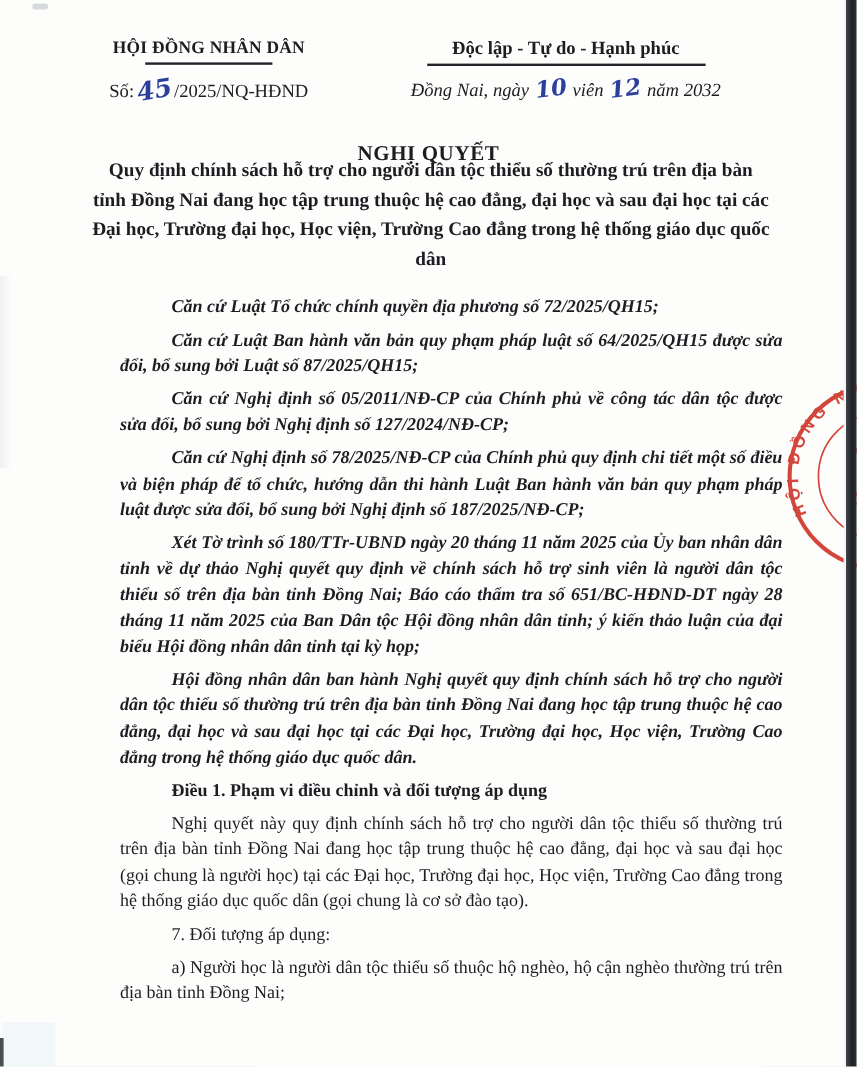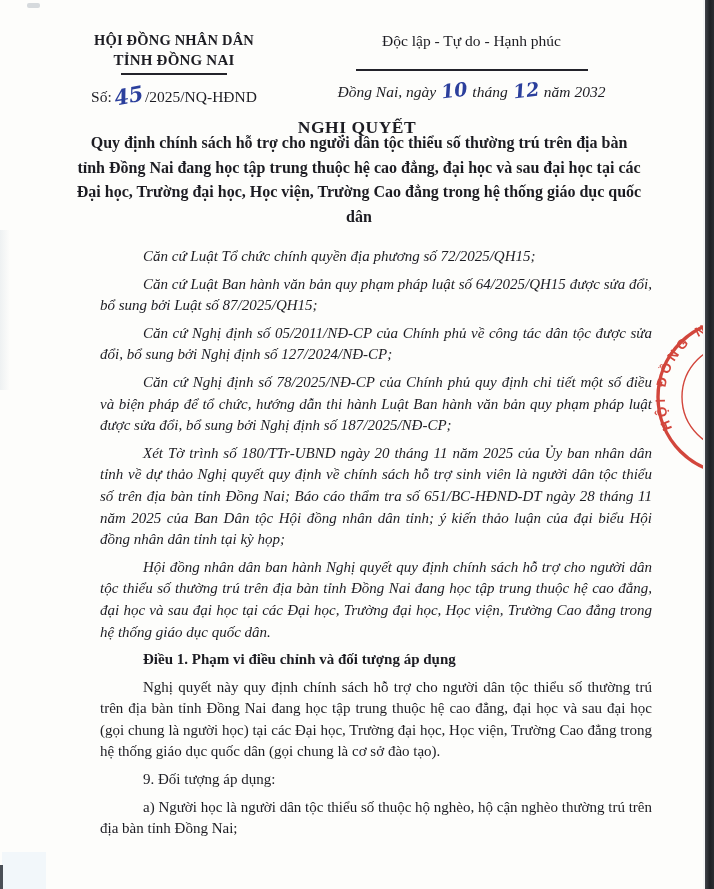--- a/index.html
+++ b/index.html
@@ -19,39 +19,39 @@
   .scan-smudge-l{position:absolute;left:0;top:230px;width:10px;height:160px;background:linear-gradient(90deg,#eef1f2,rgba(255,255,255,0));z-index:1;}
   
   .header{position:absolute;top:30px;left:55px;right:64px;display:flex;z-index:2;}
   .header-left{width:238px;text-align:center;}
   .header-right{flex:1;text-align:center;}
   .issuer-1{font-weight:bold;font-size:14.5px;line-height:20px;letter-spacing:.2px;}
   .issuer-2{font-weight:bold;font-size:15px;line-height:21px;letter-spacing:.2px;}
   .rule-left{width:106px;height:2px;background:#23232a;margin:2px auto 0;}
   .doc-number{font-size:15.5px;margin-top:7px;white-space:nowrap;}
   .motto-1{font-weight:bold;font-size:14.5px;line-height:20px;letter-spacing:.1px;}
-  .motto-2{font-weight:normal;font-size:15.5px;line-height:22px;display:inline-block;padding:0 5px 17px;}
+  .motto-2{font-weight:bold;font-size:15.5px;line-height:22px;display:inline-block;padding:0 5px 1px;}
   .rule-right{width:232px;height:2px;background:#23232a;margin:0 auto 0;}
   .dateline{font-style:italic;font-size:15.5px;margin-top:8px;white-space:nowrap;}
   .hw{color:#2b3f9c;font-style:italic;font-weight:bold;
       font-family:"DejaVu Serif","Liberation Serif",serif;
       display:inline-block;transform:rotate(-7deg);}
   .hw-num{font-size:21px;margin:0 2px;transform:rotate(-10deg) translateY(1px);}
   .hw-day{font-size:19px;margin:0 1px;}
   .hw-month{font-size:19px;margin:0 1px;}
   
   .doc-type{position:absolute;top:117px;left:0;width:714px;text-align:center;
     font-weight:bold;font-size:17.5px;letter-spacing:.5px;z-index:2;}
   .subject{position:absolute;top:131px;left:75px;width:568px;text-align:center;
     font-weight:bold;font-size:16px;line-height:24.5px;z-index:2;}
   
   .content{position:absolute;top:246px;left:100px;width:552px;
     font-size:15px;line-height:21.6px;text-align:justify;z-index:2;}
   .content p{margin:0 0 6px 0;text-indent:43px;}
-  .it{font-style:italic;}
+  .it{font-style:italic;font-weight:bold;}
   .article-heading{font-weight:bold;margin-top:4px !important;font-size:15px;}
   
   .stamp{position:absolute;left:653px;top:315px;z-index:3;opacity:.92;}
 </style>
 </head>
 <body>
 
 <div class="page">
 
   <div class="scan-smudge-bl"></div>
@@ -80,42 +80,41 @@
       <circle cx="63" cy="62" r="2.1" stroke="none"></circle>
       <circle cx="109" cy="62" r="2.1" stroke="none"></circle>
       <circle cx="70" cy="52" r="2.1" stroke="none"></circle>
       <circle cx="102" cy="52" r="2.1" stroke="none"></circle>
     </g>
   </svg>
 
   <div class="header">
     <div class="header-left">
       <div class="issuer-1">HỘI ĐỒNG NHÂN DÂN</div>
-      <div class="issuer-2">TỈNH ĐỒNG NAI</div>
       <div class="rule-left"></div>
       <div class="doc-number"><span>Số:</span><span class="hw hw-num">45</span><span>/2025/NQ-HĐND</span></div>
     </div>
     <div class="header-right">
       <div>
         <span class="motto-2">Độc lập - Tự do - Hạnh phúc</span>
       </div>
       <div class="rule-right"></div>
-      <div class="dateline"><span>Đồng Nai, ngày</span> <span class="hw hw-day">10</span> <span>tháng</span> <span class="hw hw-month">12</span> <span>năm 2032</span></div>
+      <div class="dateline"><span>Đồng Nai, ngày</span> <span class="hw hw-day">10</span> <span>viên</span> <span class="hw hw-month">12</span> <span>năm 2032</span></div>
     </div>
   </div>
 
   <div class="doc-type">NGHỊ QUYẾT</div>
   <div class="subject">Quy định chính sách hỗ trợ cho người dân tộc thiểu số thường trú trên địa bàn tỉnh Đồng Nai đang học tập trung thuộc hệ cao đẳng, đại học và sau đại học tại các Đại học, Trường đại học, Học viện, Trường Cao đẳng trong hệ thống giáo dục quốc dân</div>
 
   <div class="content">
     <p class="it">Căn cứ Luật Tổ chức chính quyền địa phương số 72/2025/QH15;</p>
     <p class="it">Căn cứ Luật Ban hành văn bản quy phạm pháp luật số 64/2025/QH15 được sửa đổi, bổ sung bởi Luật số 87/2025/QH15;</p>
     <p class="it">Căn cứ Nghị định số 05/2011/NĐ-CP của Chính phủ về công tác dân tộc được sửa đổi, bổ sung bởi Nghị định số 127/2024/NĐ-CP;</p>
     <p class="it">Căn cứ Nghị định số 78/2025/NĐ-CP của Chính phủ quy định chi tiết một số điều và biện pháp để tổ chức, hướng dẫn thi hành Luật Ban hành văn bản quy phạm pháp luật được sửa đổi, bổ sung bởi Nghị định số 187/2025/NĐ-CP;</p>
     <p class="it">Xét Tờ trình số 180/TTr-UBND ngày 20 tháng 11 năm 2025 của Ủy ban nhân dân tỉnh về dự thảo Nghị quyết quy định về chính sách hỗ trợ sinh viên là người dân tộc thiểu số trên địa bàn tỉnh Đồng Nai; Báo cáo thẩm tra số 651/BC-HĐND-DT ngày 28 tháng 11 năm 2025 của Ban Dân tộc Hội đồng nhân dân tỉnh; ý kiến thảo luận của đại biểu Hội đồng nhân dân tỉnh tại kỳ họp;</p>
     <p class="it">Hội đồng nhân dân ban hành Nghị quyết quy định chính sách hỗ trợ cho người dân tộc thiểu số thường trú trên địa bàn tỉnh Đồng Nai đang học tập trung thuộc hệ cao đẳng, đại học và sau đại học tại các Đại học, Trường đại học, Học viện, Trường Cao đẳng trong hệ thống giáo dục quốc dân.</p>
     <p class="article-heading">Điều 1. Phạm vi điều chỉnh và đối tượng áp dụng</p>
     <p>Nghị quyết này quy định chính sách hỗ trợ cho người dân tộc thiểu số thường trú trên địa bàn tỉnh Đồng Nai đang học tập trung thuộc hệ cao đẳng, đại học và sau đại học (gọi chung là người học) tại các Đại học, Trường đại học, Học viện, Trường Cao đẳng trong hệ thống giáo dục quốc dân (gọi chung là cơ sở đào tạo).</p>
-    <p>9. Đối tượng áp dụng:</p>
+    <p>7. Đối tượng áp dụng:</p>
     <p>a) Người học là người dân tộc thiểu số thuộc hộ nghèo, hộ cận nghèo thường trú trên địa bàn tỉnh Đồng Nai;</p>
   </div>
 
 </div>
 
 </body></html>

